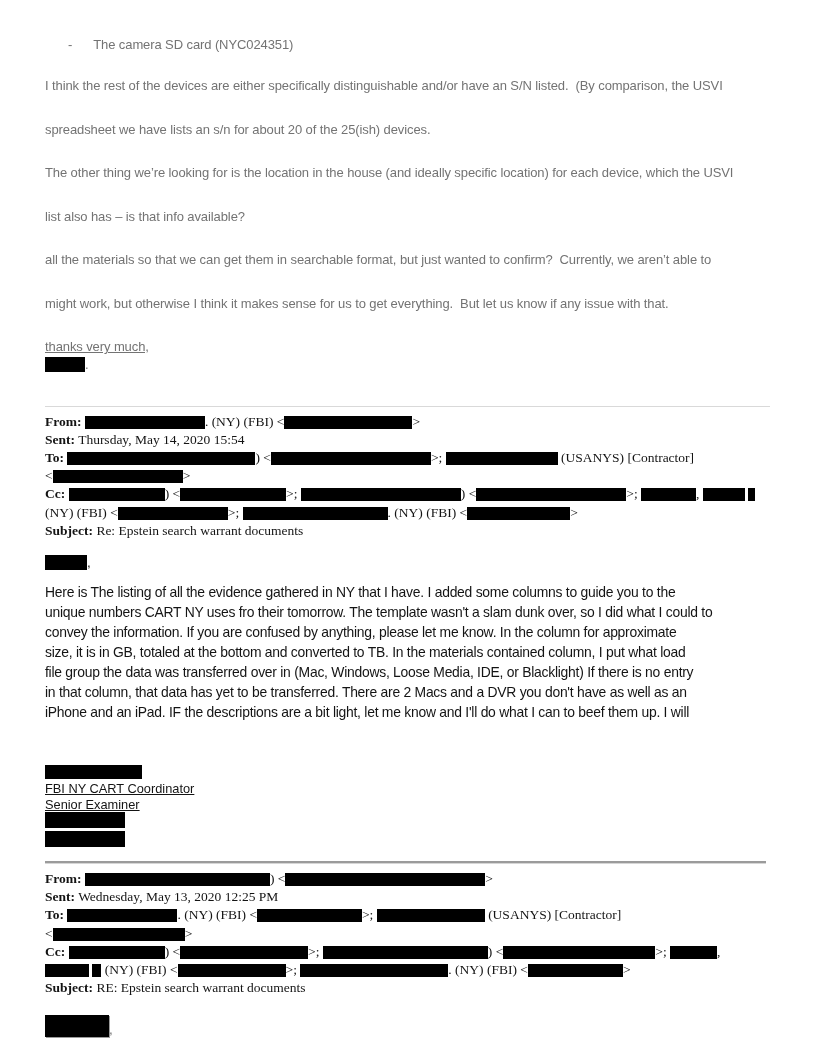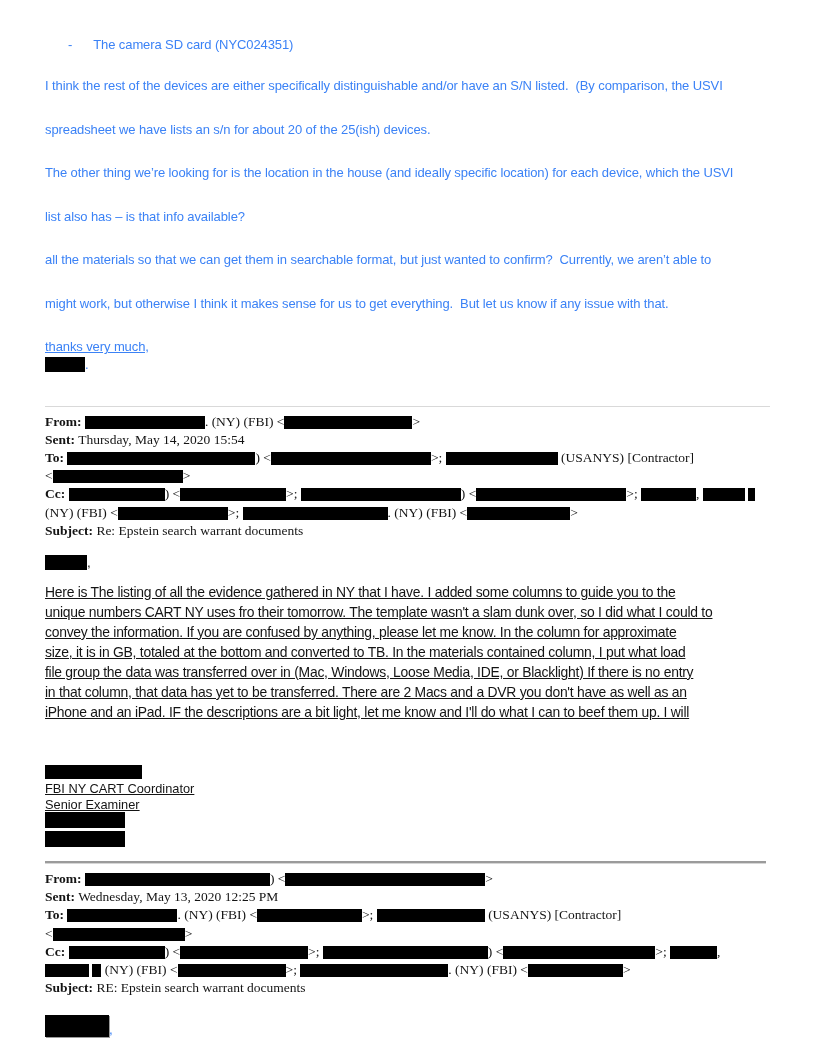--- a/index.html
+++ b/index.html
@@ -2,21 +2,21 @@
 <html><head>
 <meta charset="utf-8">
 <style>
   html,body{margin:0;padding:0;background:#e8e8e8;}
   .page{
     width:816px;height:1056px;background:#ffffff;margin:0 auto;
     box-sizing:border-box;padding:37px 46px 0 45px;overflow:hidden;
     font-family:"Liberation Sans","DejaVu Sans",sans-serif;
     color:#141414;position:relative;
   }
-  .blue{color:#3b82f6;}
+  .blue{color:#737373;}
   .tl,.sl{white-space:pre;}
   
   .topmail{font-size:13px;letter-spacing:-0.1px;}
   .topmail .tl{line-height:19.5px;margin-top:24px;}
   .bullet-line{line-height:15px;margin-bottom:21px;}
   .bullet-dash{display:inline-block;margin-left:23px;}
   .bullet-text{display:inline-block;margin-left:21px;}
   .para{margin:0 0 16px 0;}
   .signoff{margin-top:6px;text-decoration:underline;}
   
@@ -24,21 +24,21 @@
   
   .divider-light{border:none;border-top:1px solid #d9d9d9;margin:34px 0 0 0;}
   .divider-gray{height:2px;background:#9b9b9b;border-bottom:1px solid #d6d6d6;margin:14px 4px 0 0;}
   
   .hdr{font-size:13.5px;margin-top:6px;font-family:Liberation Serif, serif;}
   .hdr .sl{line-height:18.2px;}
   .lbl{font-weight:bold;}
   
   .greet{margin-top:14px;font-size:13.5px;}
   .greet .sl{line-height:18px;}
-  .bodymail{font-size:13.9px;letter-spacing:-0.25px;margin-top:10px;text-decoration:underline;}
+  .bodymail{font-size:13.9px;letter-spacing:-0.25px;margin-top:10px;}
   .bodymail .tl{line-height:20px;}
   .sig{font-size:12.8px;margin-top:42px;}
   .sig .sl{line-height:15.4px;text-decoration:underline;}
   .sig .sl.gap{margin-bottom:2px;}
   
   .greet2{margin-top:18px;font-size:13.5px;}
   .greet2 .redact{box-shadow:1px 1px 0 #9a9a9a;}
 </style>
 </head>
 <body>

